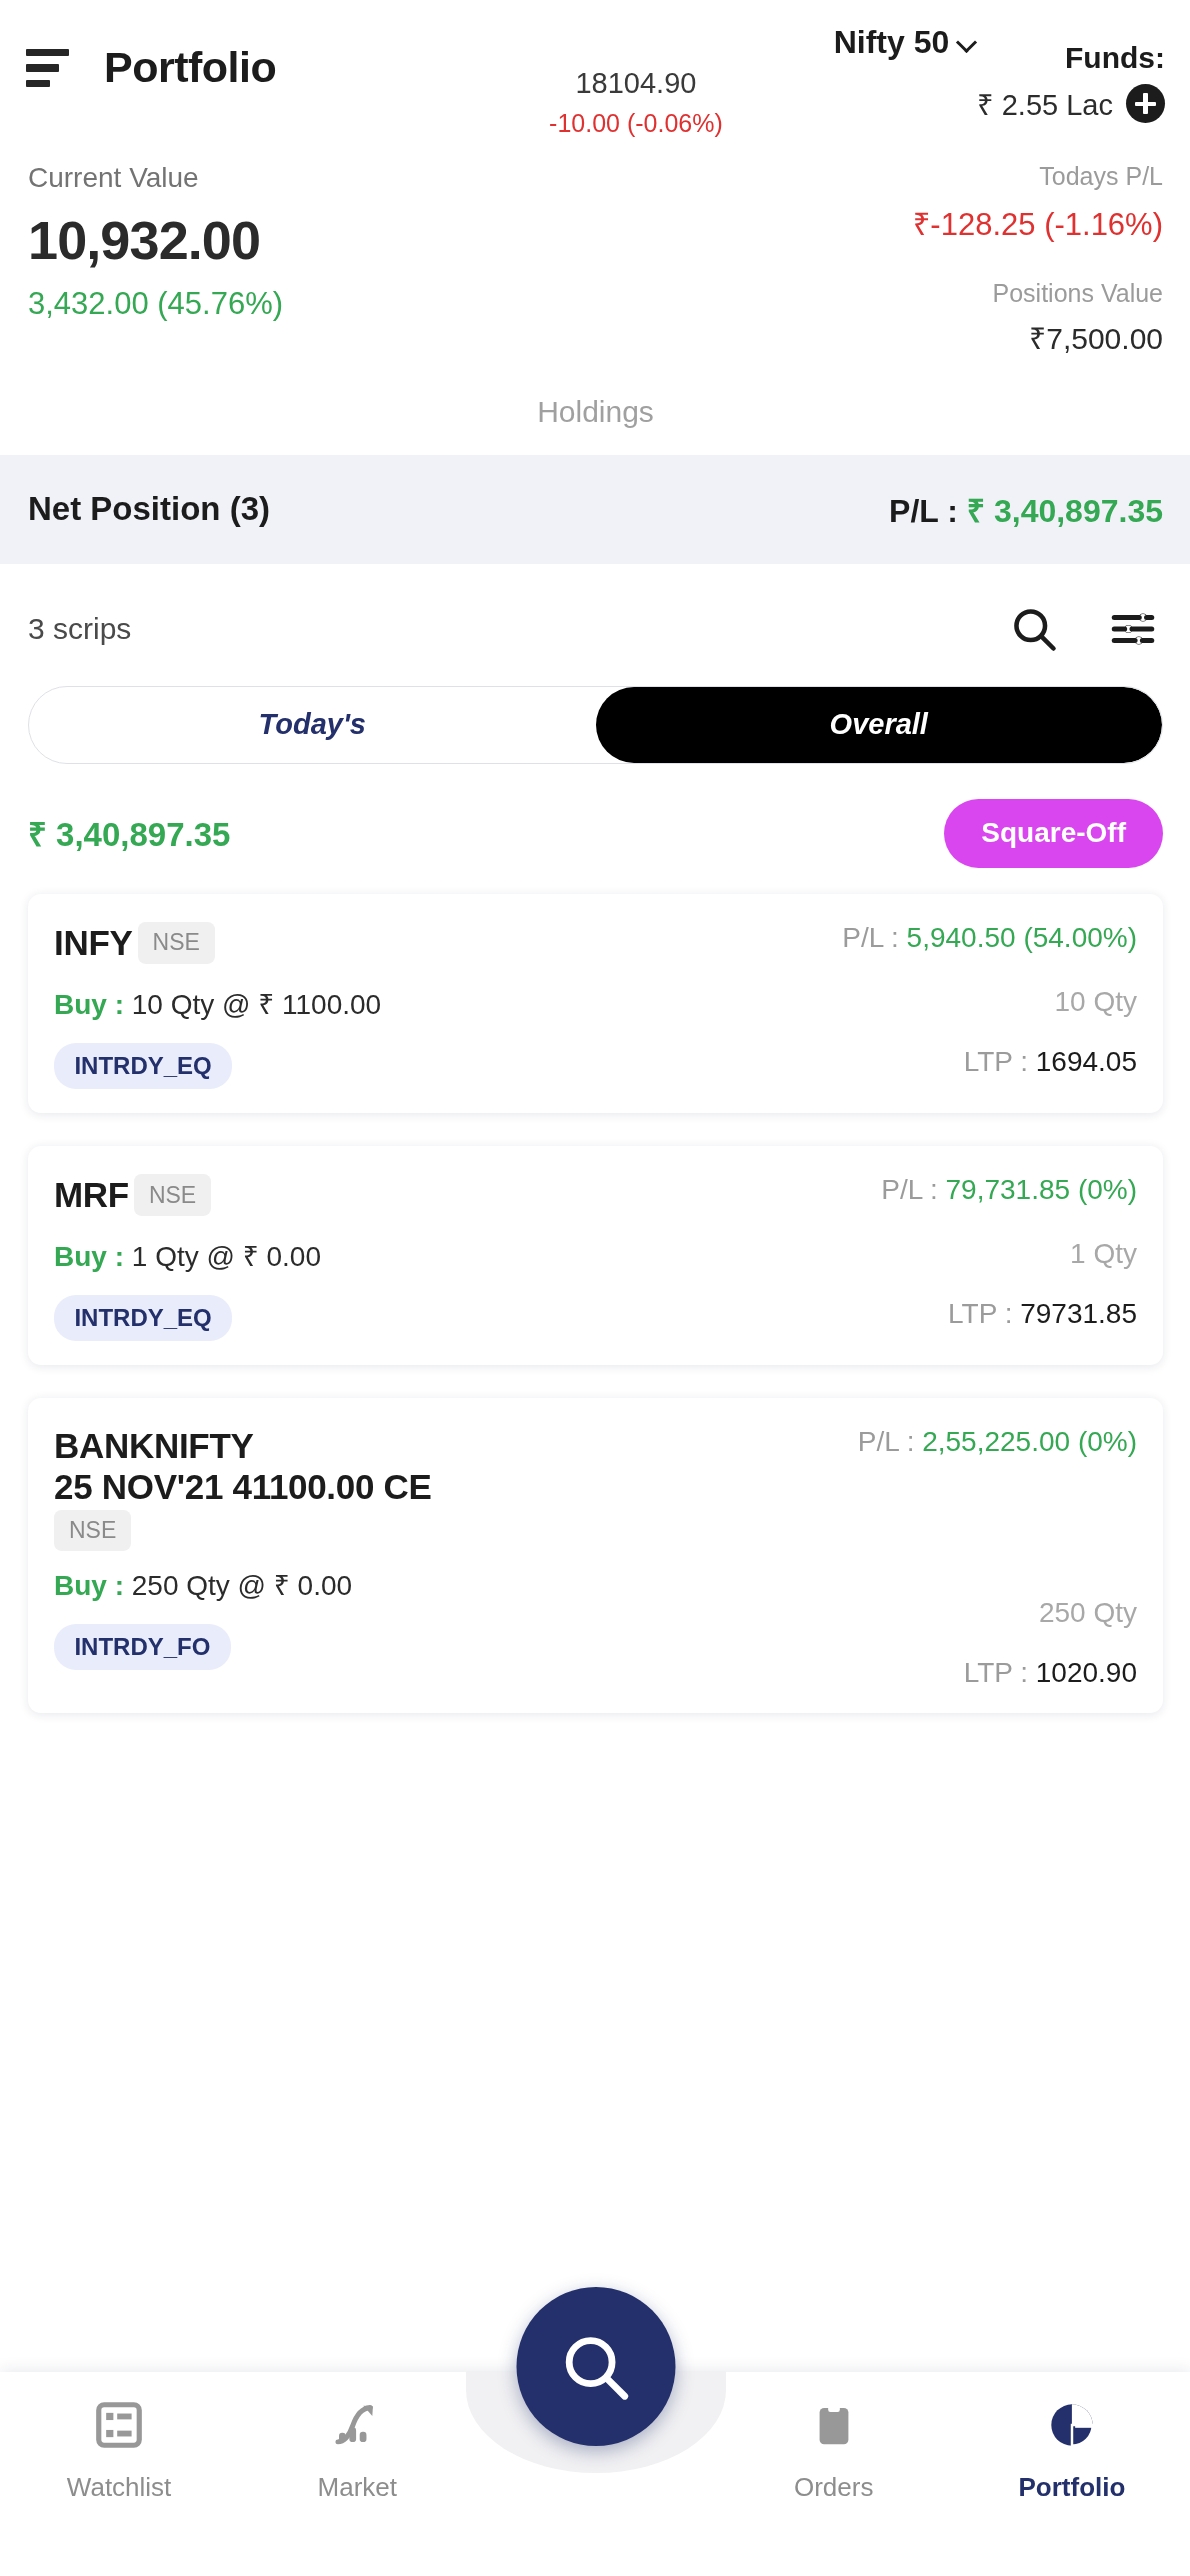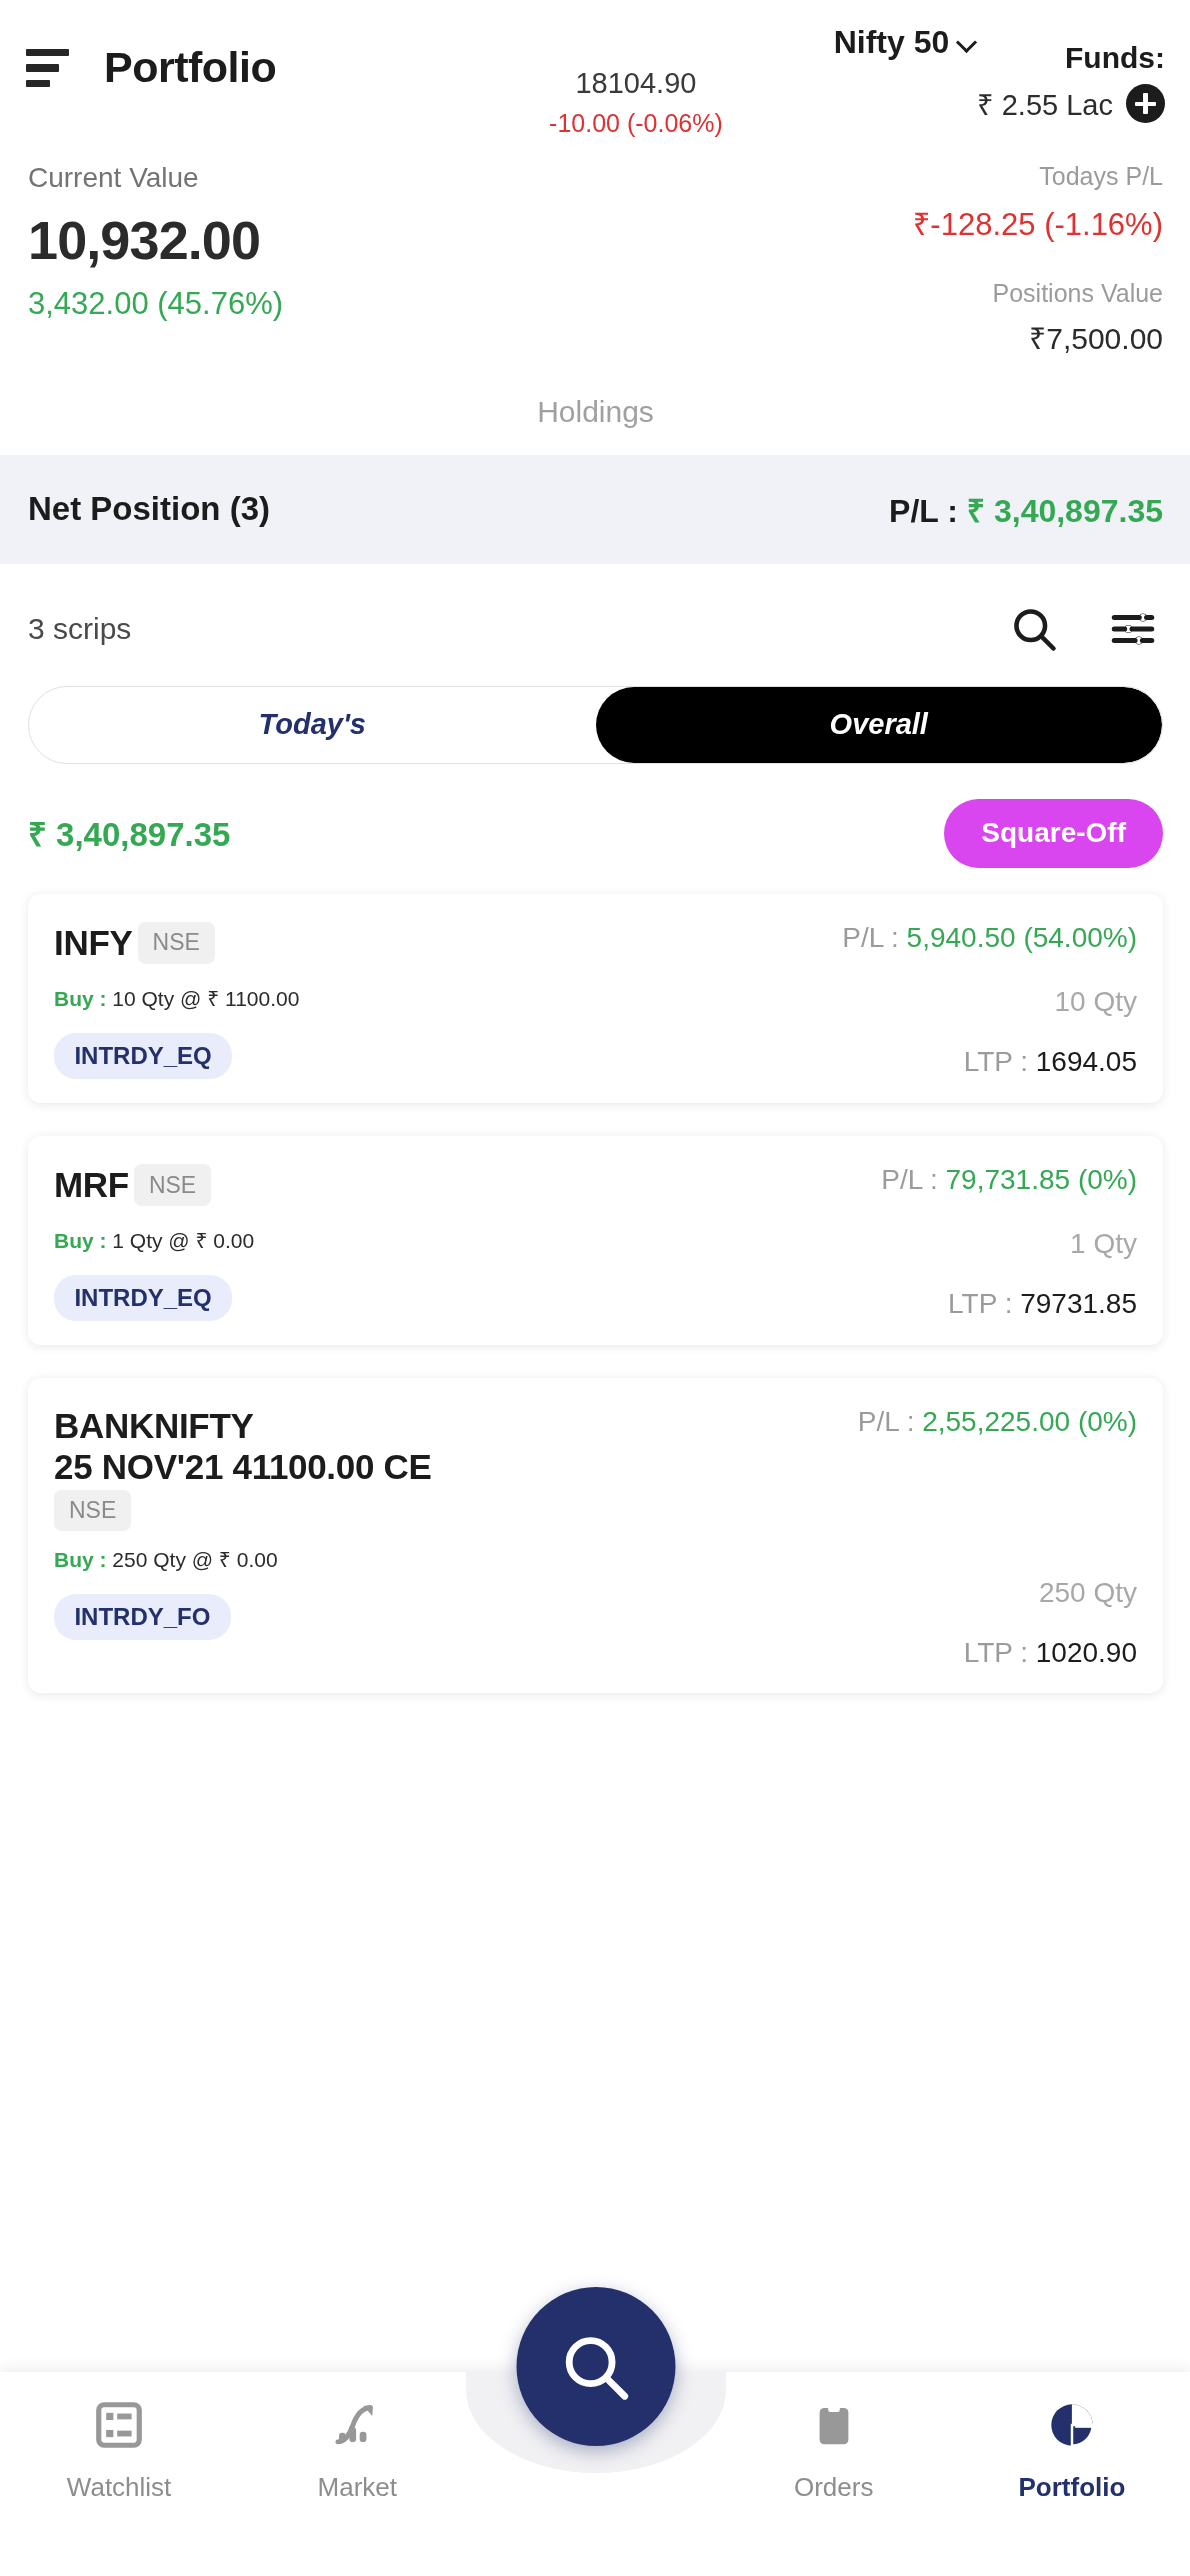--- a/index.html
+++ b/index.html
@@ -154,21 +154,21 @@
   .card-row { display:flex; justify-content:space-between; align-items:flex-start; }
   .card-left { min-width:0; }
   .card-right { text-align:right; flex:0 0 auto; }
   .sym-line { display:flex; align-items:center; gap:5px; flex-wrap:wrap; }
   .sym { font-size:35px; font-weight:bold; color:#1c1c1c; letter-spacing:-0.3px; }
   .sym-multiline { font-size:35px; font-weight:bold; color:#1c1c1c; line-height:1.15; letter-spacing:-0.3px; }
   .exch {
     background:#f0f0f0; color:#8a8a8a; font-size:23px;
     padding:7.4px 15px; border-radius:7.4px; white-space:nowrap;
   }
-  .buy-line { font-size:21px; color:#2b2b2b; margin-top:20.4px; }
+  .buy-line { font-size:28px; color:#2b2b2b; margin-top:20.4px; }
   .buy-line b { color:#34a853; font-weight:bold; }
   .prod-pill {
     display:inline-block; margin-top:20.4px;
     background:#e8ecfb; color:#23306b; font-size:24px; font-weight:bold;
     padding:9.3px 20.4px; border-radius:22px;
   }
   .card-pl { font-size:28px; color:#9b9b9b; }
   .card-pl b { color:#34a853; font-weight:normal; }
   .card-qty { font-size:28px; color:#a8a8a8; margin-top:32px; }
   .card-ltp { font-size:28px; color:#9b9b9b; margin-top:28px; }

